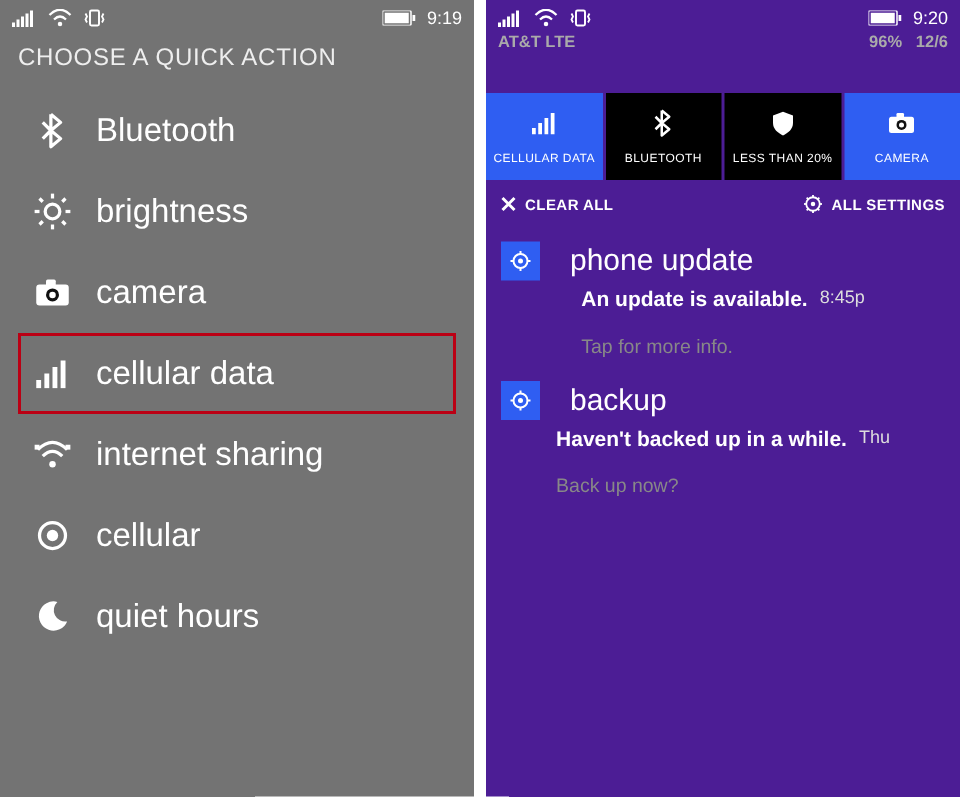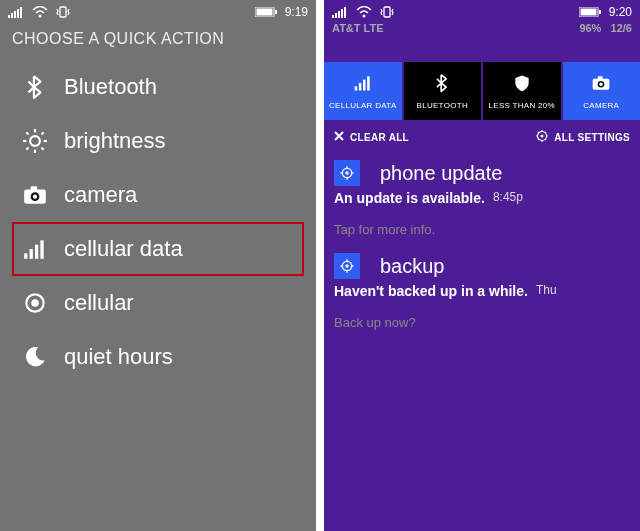--- a/index.html
+++ b/index.html
@@ -125,21 +125,21 @@
     display: flex;
     align-items: center;
     justify-content: center;
   }
   .notif-title {
     font-size: 20px;
     font-weight: 300;
   }
   .notif-body {
     display: flex;
-    justify-content: flex-start;
+    justify-content: center;
     align-items: flex-start;
   }
   .notif-main { font-size: 14px; font-weight: 600; }
   .notif-sub { font-size: 13px; color: #888; font-weight: 400; margin-top: 16px; }
   .notif-time { font-size: 12px; color: #ddd; margin-left: 8px; white-space: nowrap; }
 </style>
 </head>
 <body>
 
 <div class="phone left">
@@ -224,20 +224,32 @@
       <div class="qa-item highlight">
         <span class="icon-wrap">
           <svg width="26" height="26" viewBox="0 0 24 24">
             <rect x="2" y="16" width="3" height="5" fill="#fff"></rect>
             <rect x="7" y="12" width="3" height="9" fill="#fff"></rect>
             <rect x="12" y="8" width="3" height="13" fill="#fff"></rect>
             <rect x="17" y="4" width="3" height="17" fill="#fff"></rect>
           </svg>
         </span>
         <span>cellular data</span>
+      </div>
+      <div class="qa-item">
+        <span class="icon-wrap">
+          <svg width="26" height="26" viewBox="0 0 24 24">
+            <path d="M3 9 Q12 0 21 9" stroke="#fff" stroke-width="2" fill="none"></path>
+            <path d="M6 13 Q12 7 18 13" stroke="#fff" stroke-width="2" fill="none"></path>
+            <circle cx="12" cy="18" r="2" fill="#fff"></circle>
+            <rect x="1" y="6" width="3" height="3" fill="#fff"></rect>
+            <rect x="20" y="6" width="3" height="3" fill="#fff"></rect>
+          </svg>
+        </span>
+        <span>internet sharing</span>
       </div>
       <div class="qa-item">
         <span class="icon-wrap">
           <svg width="26" height="26" viewBox="0 0 24 24">
             <circle cx="12" cy="12" r="8" stroke="#fff" stroke-width="2" fill="none"></circle>
             <circle cx="12" cy="12" r="3.5" fill="#fff"></circle>
           </svg>
         </span>
         <span>cellular</span>
       </div>

